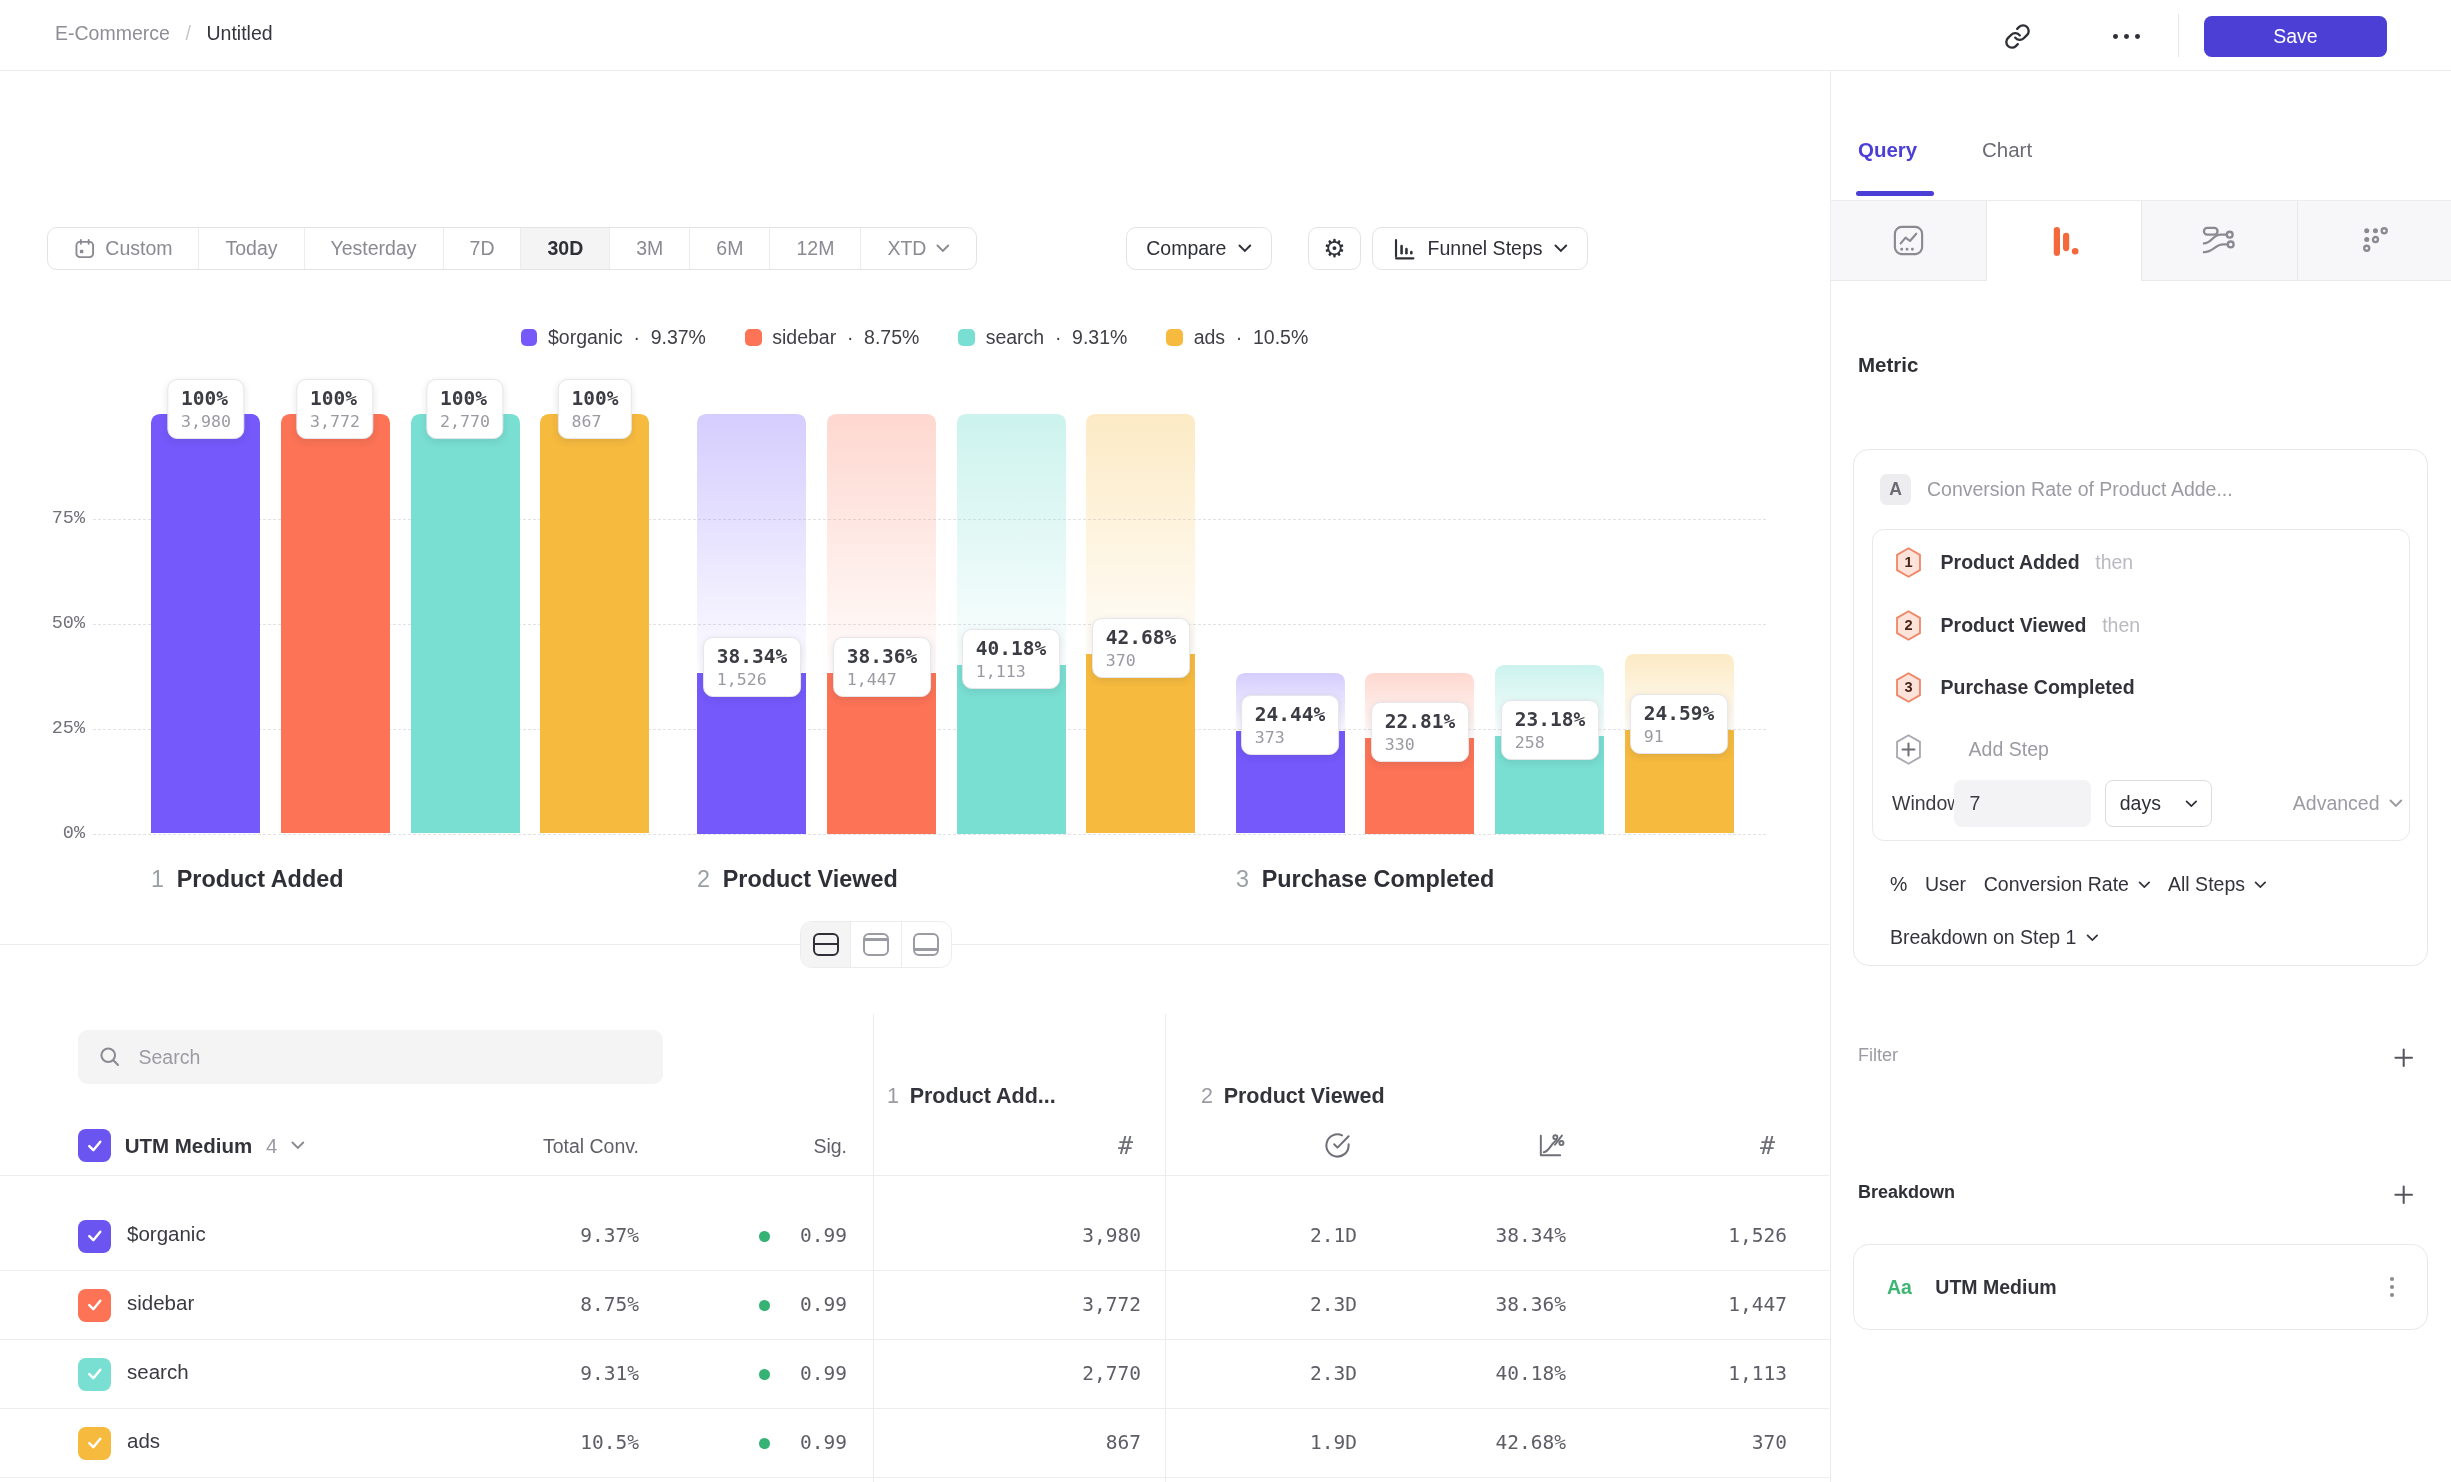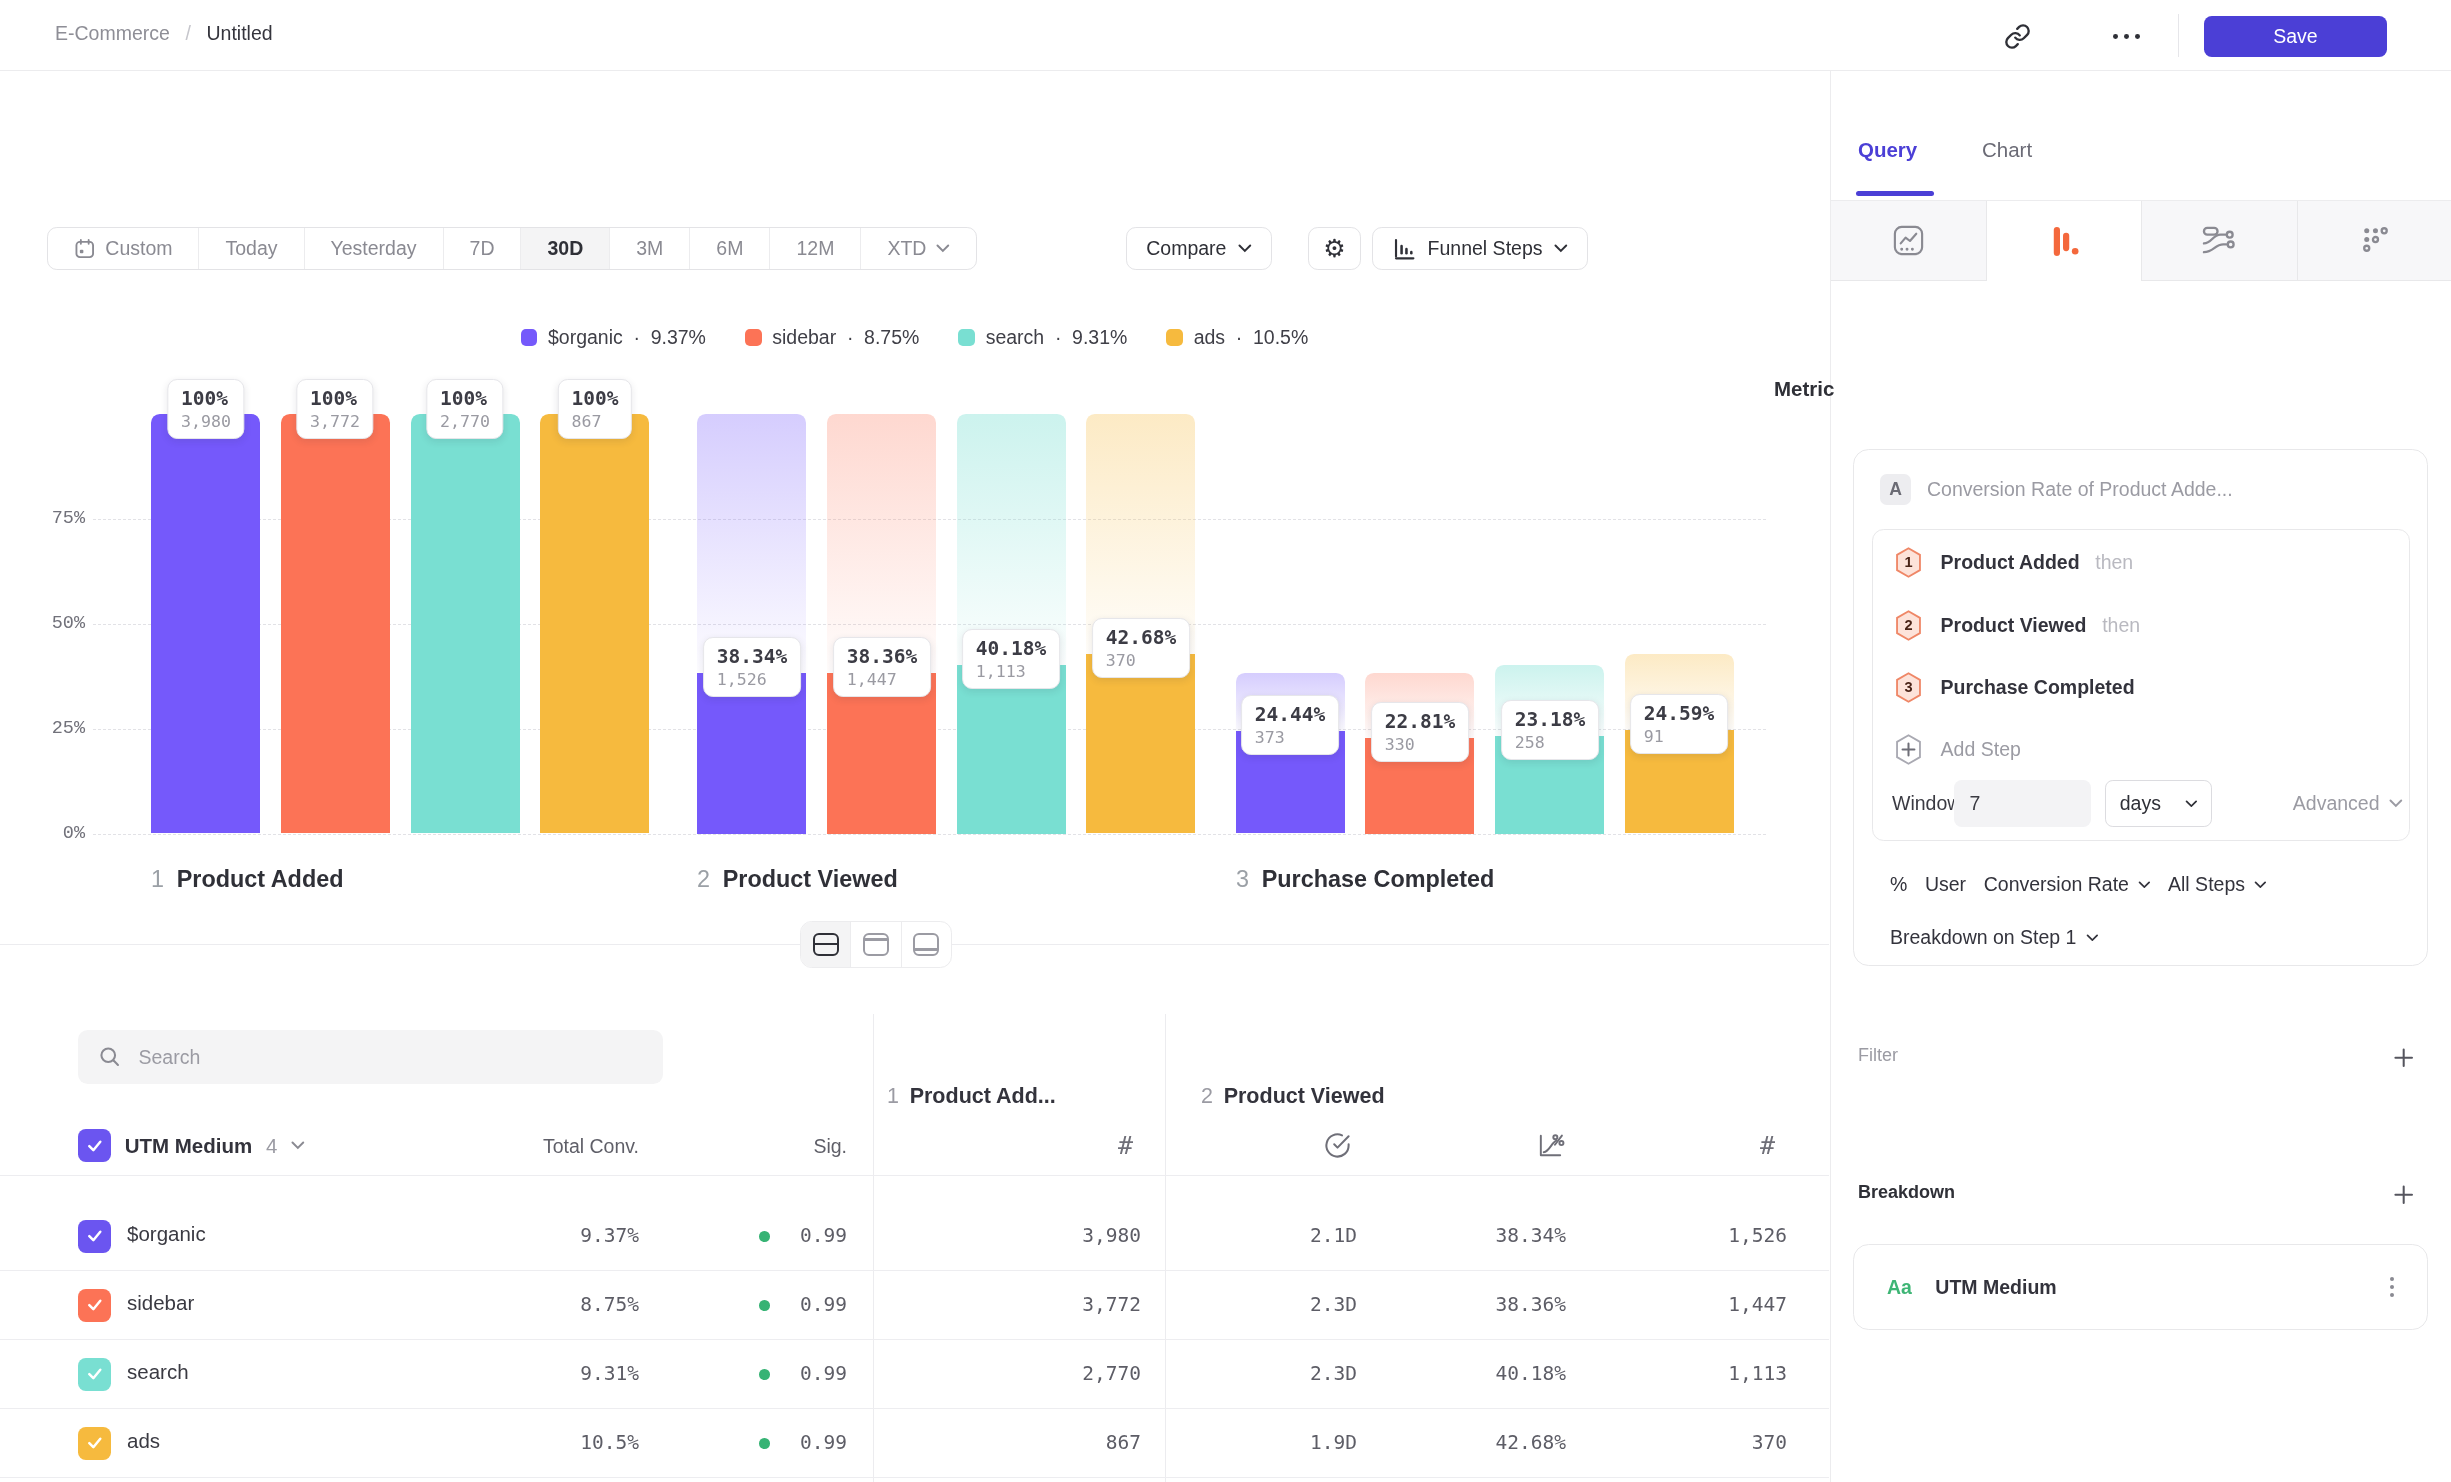--- a/index.html
+++ b/index.html
@@ -105,21 +105,21 @@
   .panel-h { position:absolute; font-size:20.5px; font-weight:700; color:#2f3037; }
   .card { position:absolute; border:1px solid #e8e8ea; border-radius:15.6px; background:#fff; }
   .abadge { position:absolute; left:1880px; top:474px; width:31px; height:31px; border-radius:6.8px; background:#ededf0;
             display:flex; align-items:center; justify-content:center; font-size:17.6px; font-weight:700; color:#6b6b74; }
   .metric-name { position:absolute; left:1927px; top:478px; font-size:19.5px; color:#9b9ba3; cursor:pointer; }
   .hex { position:relative; width:33px; height:33px; display:inline-block; }
   .hex b { position:absolute; left:0; top:7.8px; width:33px; text-align:center; font-size:14.6px; color:#4a2418; font-weight:700; }
   .step-row { position:absolute; left:1892px; display:flex; align-items:center; gap:15.6px; cursor:pointer; }
   .step-row .nm { font-size:19.5px; font-weight:700; color:#33333c; }
   .step-row .th { font-size:19.5px; color:#b9b9c0; }
-  .addstep .nm2 { font-size:19.5px; color:#9b9ba3; }
+  .addstep .nm2 { font-size:19.5px; color:#9b9ba3;margin-left:28px; }
   .win-label { position:absolute; left:1892px; top:792px; font-size:19.5px; color:#3a3a42; }
   .win-input { position:absolute; left:1954px; top:780px; width:137px; height:47px; background:#f3f3f5; border:none; border-radius:7.8px;
                font-size:19.5px; color:#3a3a42; padding:0 15.6px; outline:none; font-family:"Liberation Sans",sans-serif; }
   .win-unit { position:absolute; left:2105px; top:780px; width:107px; height:47px; border:1px solid #dcdce0; border-radius:7.8px;
               background:#fff; display:flex; align-items:center; justify-content:space-between; padding:0 13.7px; font-size:19.5px; color:#2f3037; cursor:pointer; }
   .advanced { position:absolute; left:2243px; top:792px; width:160px; display:flex; justify-content:flex-end; gap:9.8px; align-items:center;
               font-size:19.5px; color:#9b9ba3; cursor:pointer; }
   .measure-row { position:absolute; left:1890px; top:873px; display:flex; align-items:center; gap:17.6px; font-size:19.5px; color:#33333c; font-weight:500; }
   .measure-row .dd { display:flex; align-items:center; gap:8.8px; cursor:pointer; }
   .bko-row { position:absolute; left:1890px; top:926px; display:flex; align-items:center; gap:9.8px; font-size:19.5px; color:#33333c; font-weight:500; cursor:pointer; }
@@ -522,21 +522,21 @@
           <circle cx="18" cy="7" r="2.6" fill="currentColor" stroke="none"></circle>
           <circle cx="27" cy="7" r="2.6"></circle>
           <circle cx="9" cy="16" r="2.6" fill="currentColor" stroke="none"></circle>
           <circle cx="18" cy="16" r="2.6"></circle>
           <circle cx="9" cy="25" r="2.6"></circle>
           </svg>
       </span>
     </div>
   </div>
 
-  <div class="panel-h" style="left:1774px; top:353px;margin-top:24px;">Metric</div>
+  <div class="panel-h" style="left:1858px; top:353px;">Metric</div>
 
   <div class="card" style="left:1853px; top:449px; width:575px; height:517px;"></div>
   <div class="abadge">A</div>
   <div class="metric-name">Conversion Rate of Product Adde...</div>
 
   <div class="card" style="left:1872px; top:529px; width:538px; height:312px; border-radius:11.7px;"></div>
 
   <div class="step-row" style="top:546px;">
     <span class="hex">
       <svg width="33" height="33" viewBox="0 0 36 36">

